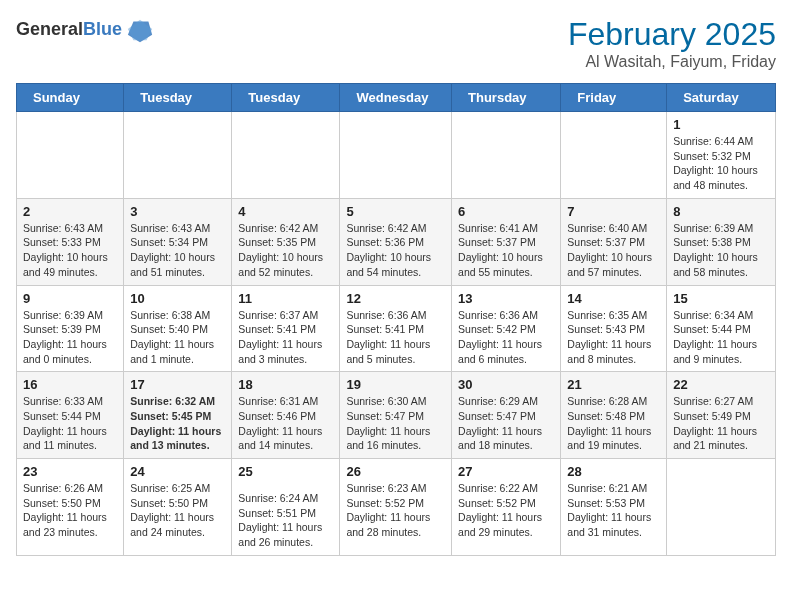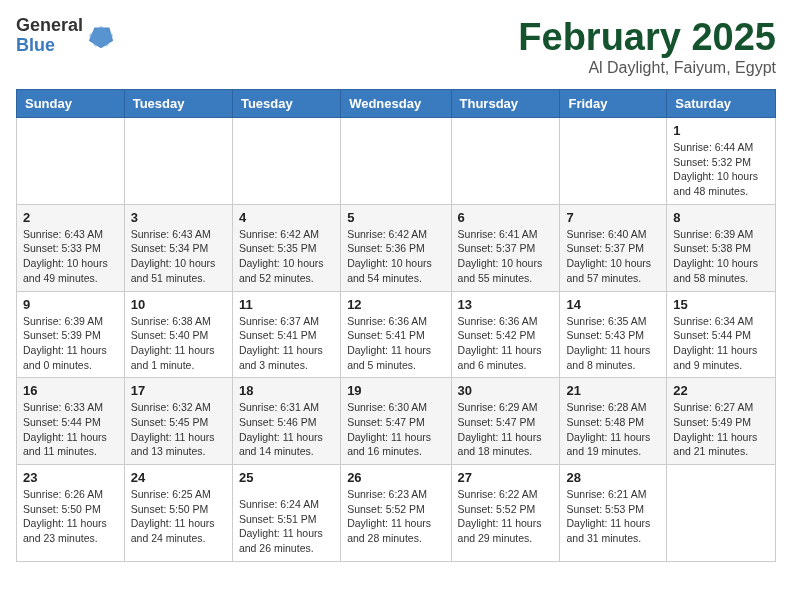--- a/index.html
+++ b/index.html
@@ -15,21 +15,21 @@
       align-items: flex-start;
       justify-content: space-between;
       margin-bottom: 12px;
     }
     .logo {
       display: flex;
       align-items: center;
     }
     .logo-text {
       display: flex;
-      flex-direction: column;
+      flex-direction: row;
       line-height: 1.1;
     }
     .logo-general {
       font-size: 18px;
       font-weight: bold;
       color: #333;
     }
     .logo-blue {
       font-size: 18px;
       font-weight: bold;
@@ -37,39 +37,39 @@
     }
     .logo-icon {
       width: 28px;
       height: 28px;
       margin-left: 4px;
     }
     .title-block {
       text-align: right;
     }
     .title-month {
-      font-size: 38px;
-      font-weight: bold;
-      color: #14532d;
+      font-size: 32px;
+      font-weight: normal;
+      color: #0369a1;
     }
     .title-location {
       font-size: 16px;
       color: #555;
     }
     .calendar {
       width: 100%;
       border-collapse: collapse;
       border: 1px solid #ccc;
     }
     .calendar th {
       background-color: #3a7abf;
       color: #fff;
       font-size: 13px;
       font-weight: bold;
-      padding: 6px 8px;
+      padding: 6px 16px;
       text-align: left;
       border: 1px solid #2d63a0;
     }
     .calendar td {
       vertical-align: top;
       border: 1px solid #ccc;
       padding: 5px 6px;
       font-size: 10.5px;
       color: #333;
       background: #fff;
@@ -104,21 +104,21 @@
       <span class="logo-general">General</span>
       <span class="logo-blue">Blue</span>
     </div>
     <svg class="logo-icon" viewBox="0 0 30 30" xmlns="http://www.w3.org/2000/svg">
       <polygon points="8,6 24,6 28,20 15,28 2,20" fill="#3a7abf" opacity="0.85"></polygon>
       <polygon points="15,4 28,14 22,26 8,26 2,14" fill="#5a9ad5" opacity="0.5"></polygon>
     </svg>
   </div>
   <div class="title-block">
     <div class="title-month">February 2025</div>
-    <div class="title-location">Al Daylight, Faiyum, Egypt</div>
+    <div class="title-location">Al Wasitah, Faiyum, Friday</div>
   </div>
 </div>
 
 <table class="calendar">
   <thead>
     <tr>
     <th>Sunday</th>
         <th>Tuesday</th>
         <th>Tuesday</th>
         <th>Wednesday</th>
@@ -232,21 +232,21 @@
       </tr>
       <tr>
         <td>
           <span class="day-num">16</span>
           <div class="day-info" style="white-space: pre-line;">Sunrise: 6:33 AM
 Sunset: 5:44 PM
 Daylight: 11 hours and 11 minutes.</div>
         </td>
         <td>
           <span class="day-num">17</span>
-          <div class="day-info" style="white-space: pre-line;">Sunrise: 6:32 AM
+          <div class="day-info" style="white-space: pre-line; font-weight: bold;">Sunrise: 6:32 AM
 Sunset: 5:45 PM
 Daylight: 11 hours and 13 minutes.</div>
         </td>
         <td>
           <span class="day-num">18</span>
           <div class="day-info" style="white-space: pre-line;">Sunrise: 6:31 AM
 Sunset: 5:46 PM
 Daylight: 11 hours and 14 minutes.</div>
         </td>
         <td>

